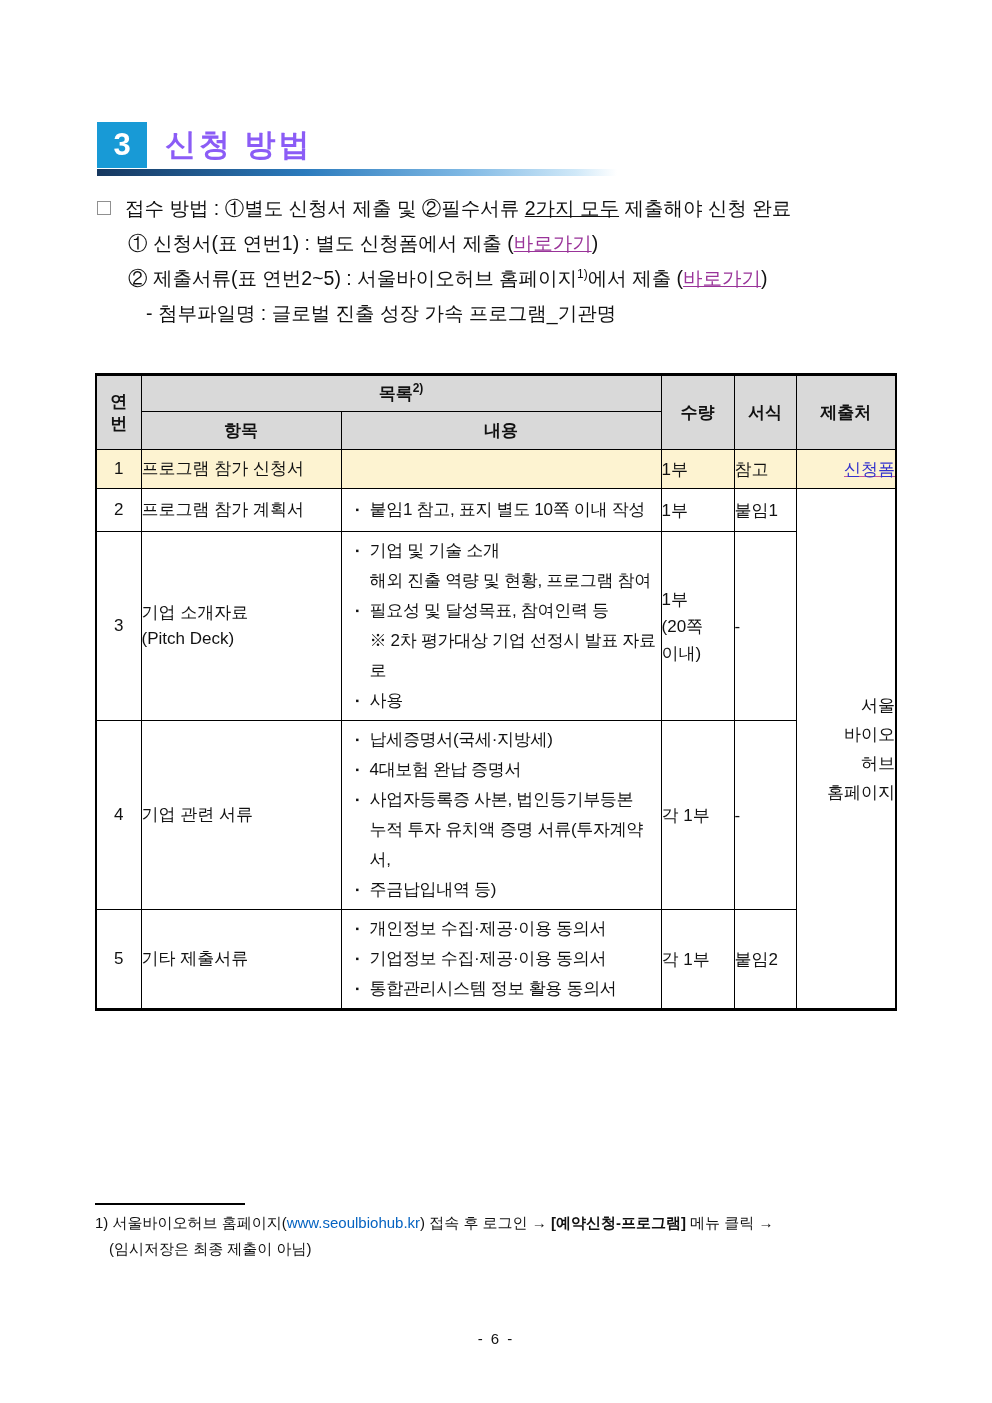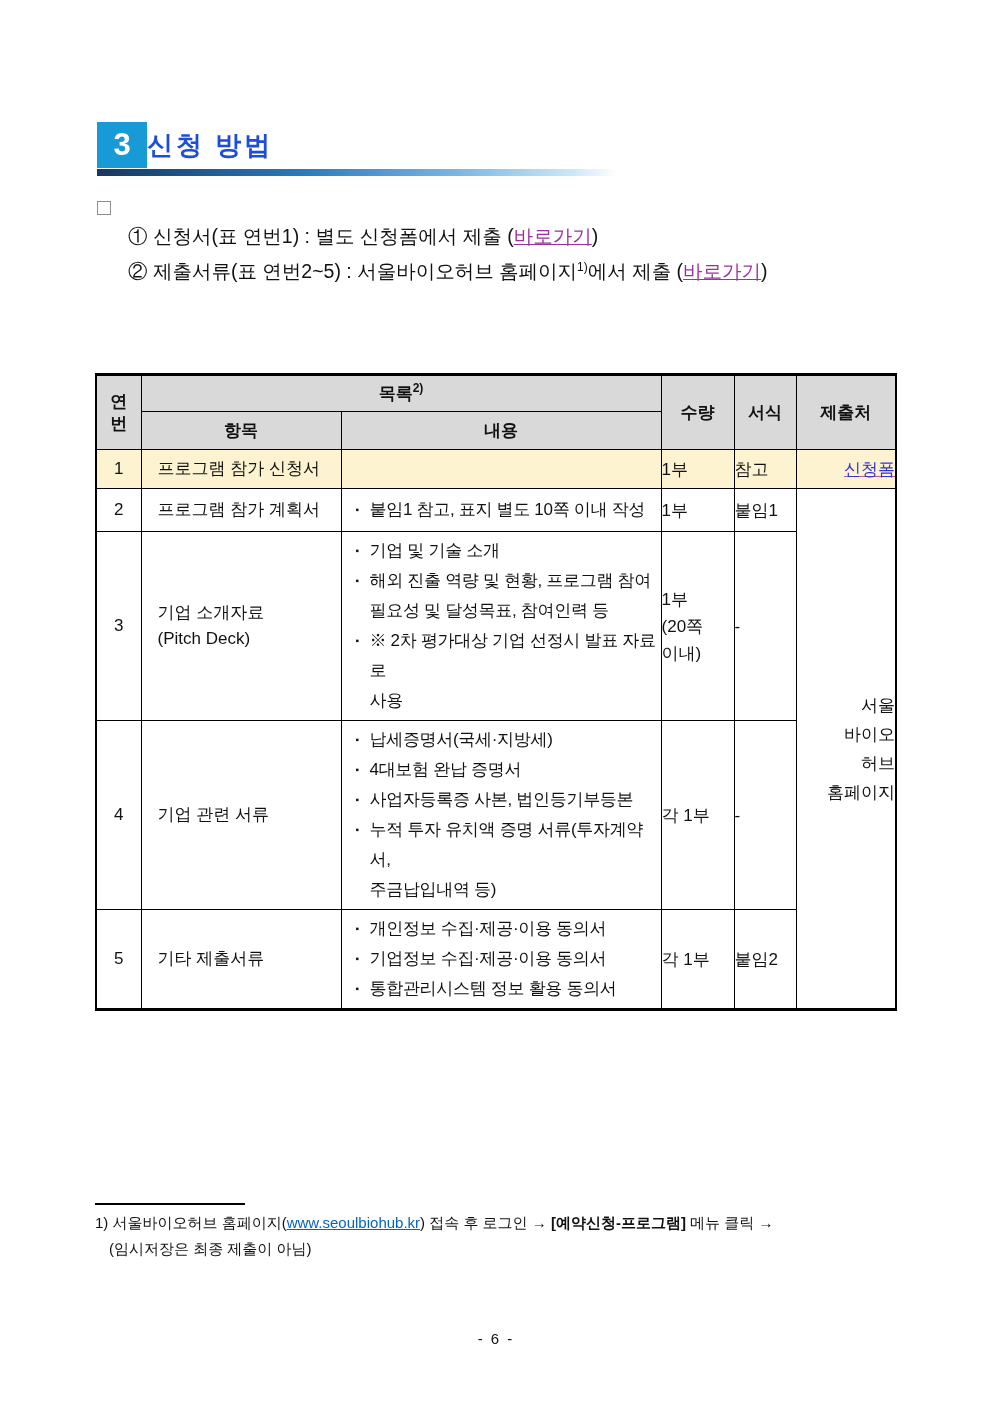--- a/index.html
+++ b/index.html
@@ -4,51 +4,51 @@
 <style>
   * { margin:0; padding:0; box-sizing:border-box; }
   html,body { background:#ffffff; }
   body { font-family:"Liberation Sans", sans-serif; color:#111; }
   .page { position:relative; width:992px; height:1403px; background:#fff; overflow:hidden; }
 
   
   .sec-head { position:absolute; left:97px; top:122px; display:flex; align-items:center; }
   .num-box { width:50px; height:46px; background:#189ad6; color:#fff; font-size:31px; font-weight:bold;
              display:flex; align-items:center; justify-content:center; }
-  .sec-title { font-size:26px; font-weight:bold; letter-spacing:3px; color:#1d4ed8; }
+  .sec-title { margin-left:18px; font-size:31px; font-weight:bold; letter-spacing:3px; color:#8b5cf6; }
   .sec-rule { position:absolute; left:97px; top:169px; width:520px; height:7px;
               background:linear-gradient(90deg,#16375f 0%,#2b7bbd 40%,#7db7e3 70%,#cfe8f8 92%,rgba(255,255,255,0) 100%); }
 
   
   .intro { position:absolute; left:95px; top:194px; width:815px; font-size:19.5px; line-height:28px; color:#111; }
   .iline1 { display:flex; align-items:flex-start; }
   .chk { flex:0 0 14px; width:14px; height:14px; border:1.5px solid #909090; margin:7px 14px 0 2px; background:#fff; }
   .iline2, .iline3 { padding-left:33px; margin-top:7px; }
   .iline4 { padding-left:51px; margin-top:8px; line-height:26px; }
   .iline5 { padding-left:74px; margin-top:9px; font-size:16.5px; line-height:22px; }
   .u { text-decoration:underline; }
   sup.fn { font-size:12px; vertical-align:super; line-height:0; }
   a.lk-purple { color:#993399; text-decoration:underline; cursor:pointer; }
   a.lk-form { color:#3232cd; text-decoration:underline; text-decoration-color:#c0579f; cursor:pointer; }
-  a.lk-url { color:#0563c1; text-decoration:underline; cursor:pointer; }
+  a.lk-url { color:#0563c1; cursor:pointer; }
 
   
   table.docs { position:absolute; left:95px; top:373px; width:800px; border-collapse:collapse; table-layout:fixed;
                font-size:17px; color:#111;
                border-top:3px solid #000; border-bottom:3px solid #000;
                border-left:2px solid #000; border-right:2px solid #000; }
   table.docs th, table.docs td { border:1px solid #000; }
   table.docs th { background:#d9d9d9; font-weight:bold; text-align:center; vertical-align:middle; white-space:pre-line; line-height:22px; }
   td.no { text-align:center; vertical-align:middle; white-space:pre-line; line-height:22px; }
-  td.item { text-align:left; vertical-align:middle; padding:4px 6px 4px 16px; white-space:pre-line; line-height:26px; }
+  td.item { text-align:left; vertical-align:middle; padding:4px 6px 4px 0; white-space:pre-line; line-height:26px; }
   td.content { vertical-align:middle; padding:4px 4px; }
   td.qty, td.fmt { text-align:left; vertical-align:middle; white-space:pre-line; line-height:27px; }
   td.dest { text-align:right; vertical-align:middle; white-space:pre-line; line-height:29px; }
   tr.hl td { background:#fdf3d1; }
-  .bullet { display:flex; align-items:flex-start; }
+  .bullet { display:flex; align-items:flex-end; }
   .blt { flex:0 0 24px; padding-left:10px; font-size:10px; line-height:30px; }
   .blt::before { content:"▪"; }
   .btxt { flex:1; white-space:pre-line; line-height:30px; letter-spacing:-0.3px; }
 
   
   .footnote { position:absolute; left:95px; top:1203px; width:830px; font-size:15px; line-height:26px; color:#111; }
   .fn-rule { width:150px; border-top:2px solid #000; margin-bottom:5px; }
   .fn-l2, .fn-l3 { padding-left:14px; }
   .fn-bold { font-weight:bold; }
   .fn-arrow { font-weight:bold; }
@@ -62,23 +62,25 @@
 
   <div class="sec-head">
     <div class="num-box">3</div>
     <div class="sec-title">신청 방법</div>
   </div>
   <div class="sec-rule"></div>
 
   <div class="intro">
     <div class="iline1">
       <span class="chk"></span>
+      <span><span>접수 방법 : ①별도 신청서 제출 및 ②필수서류 </span><span class="u">2가지 모두</span><span> 제출해야 신청 완료</span></span>
     </div>
     <div class="iline2"><span>① 신청서(표 연번1) : 별도 신청폼에서 제출 (</span><a class="lk-purple">바로가기</a><span>)</span></div>
     <div class="iline3"><span>② 제출서류(표 연번2~5) : 서울바이오허브 홈페이지</span><sup class="fn">1)</sup><span>에서 제출 (</span><a class="lk-purple">바로가기</a><span>)</span></div>
+    <div class="iline4">- 첨부파일명 : 글로벌 진출 성장 가속 프로그램_기관명</div>
   </div>
 
   <table class="docs">
     <colgroup>
       <col style="width:45px">
         <col style="width:200px">
         <col style="width:320px">
       <col style="width:73px">
         <col style="width:62px">
         <col style="width:100px">

